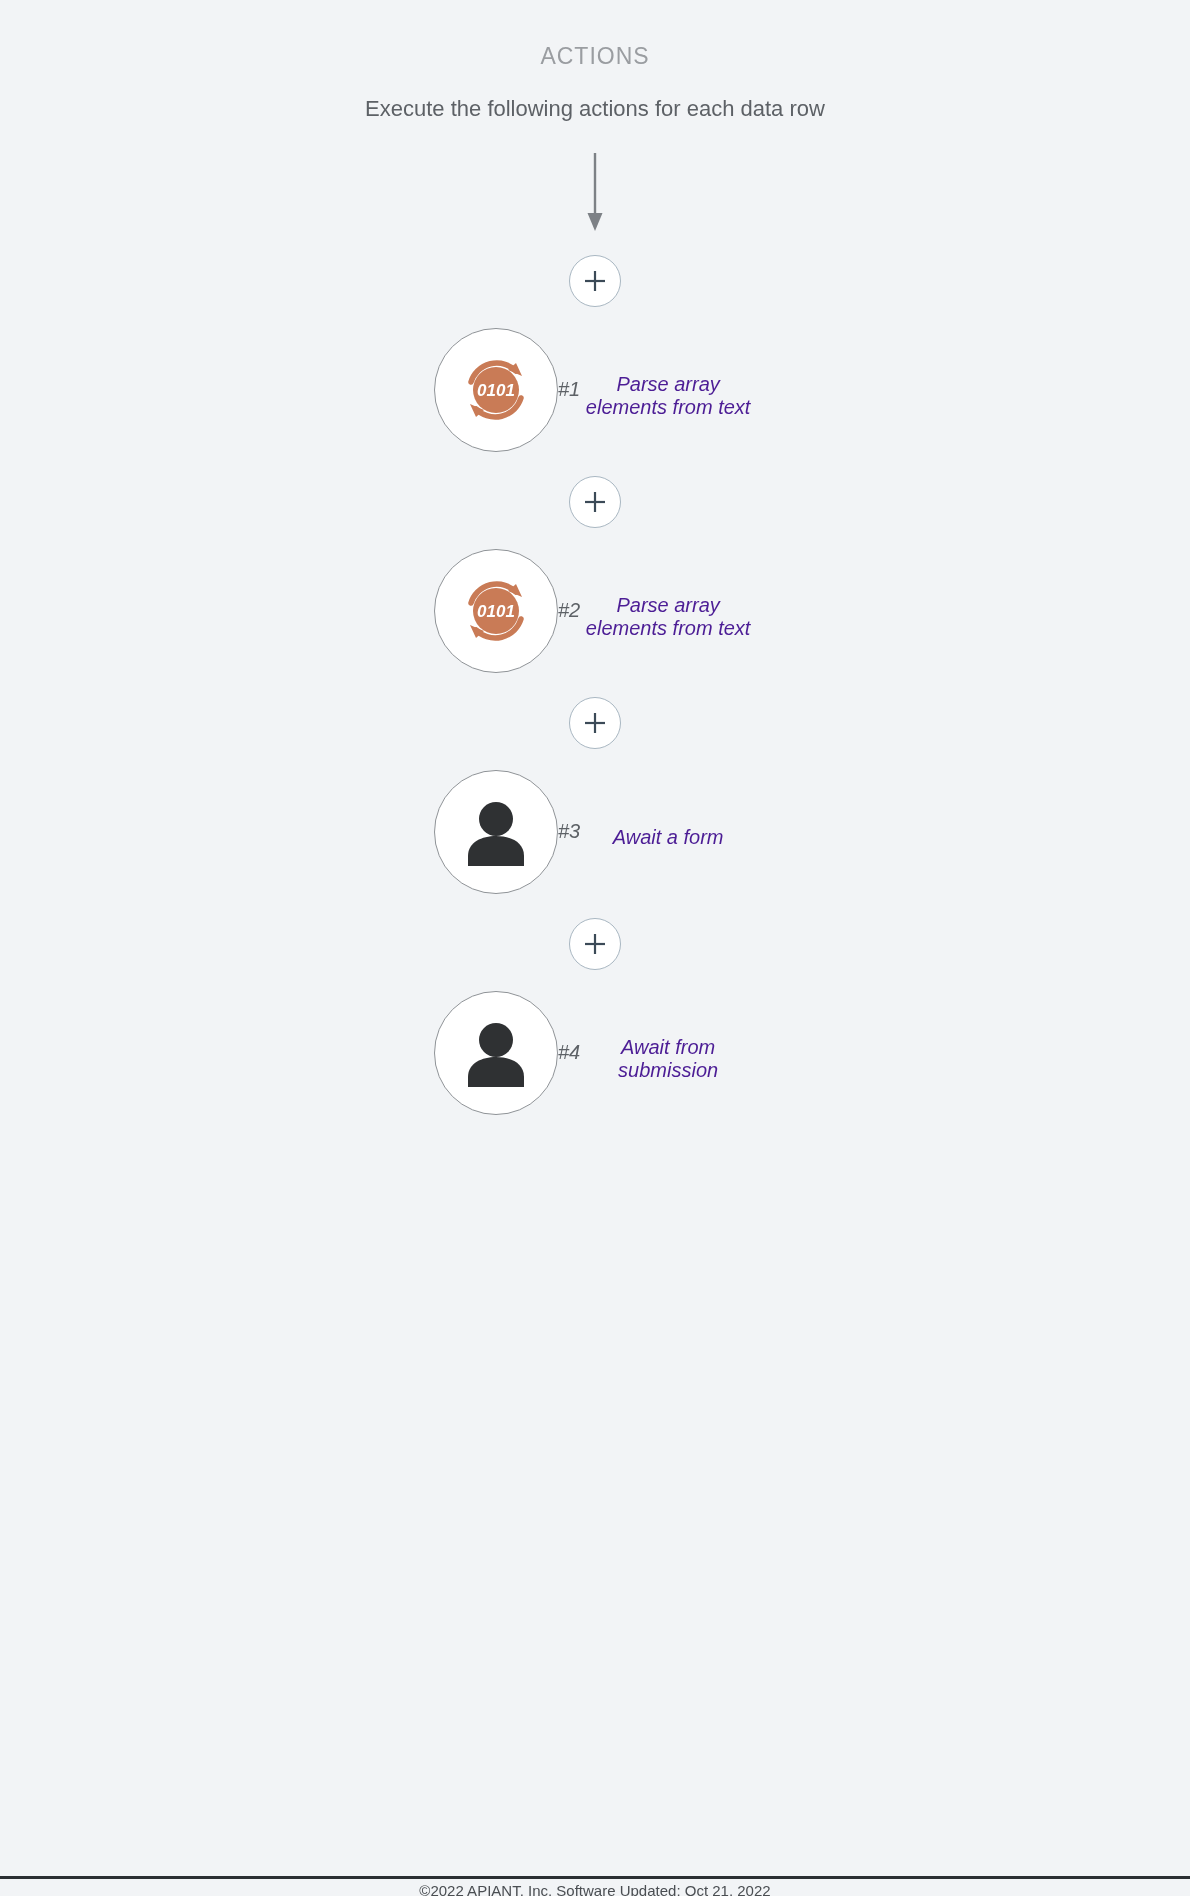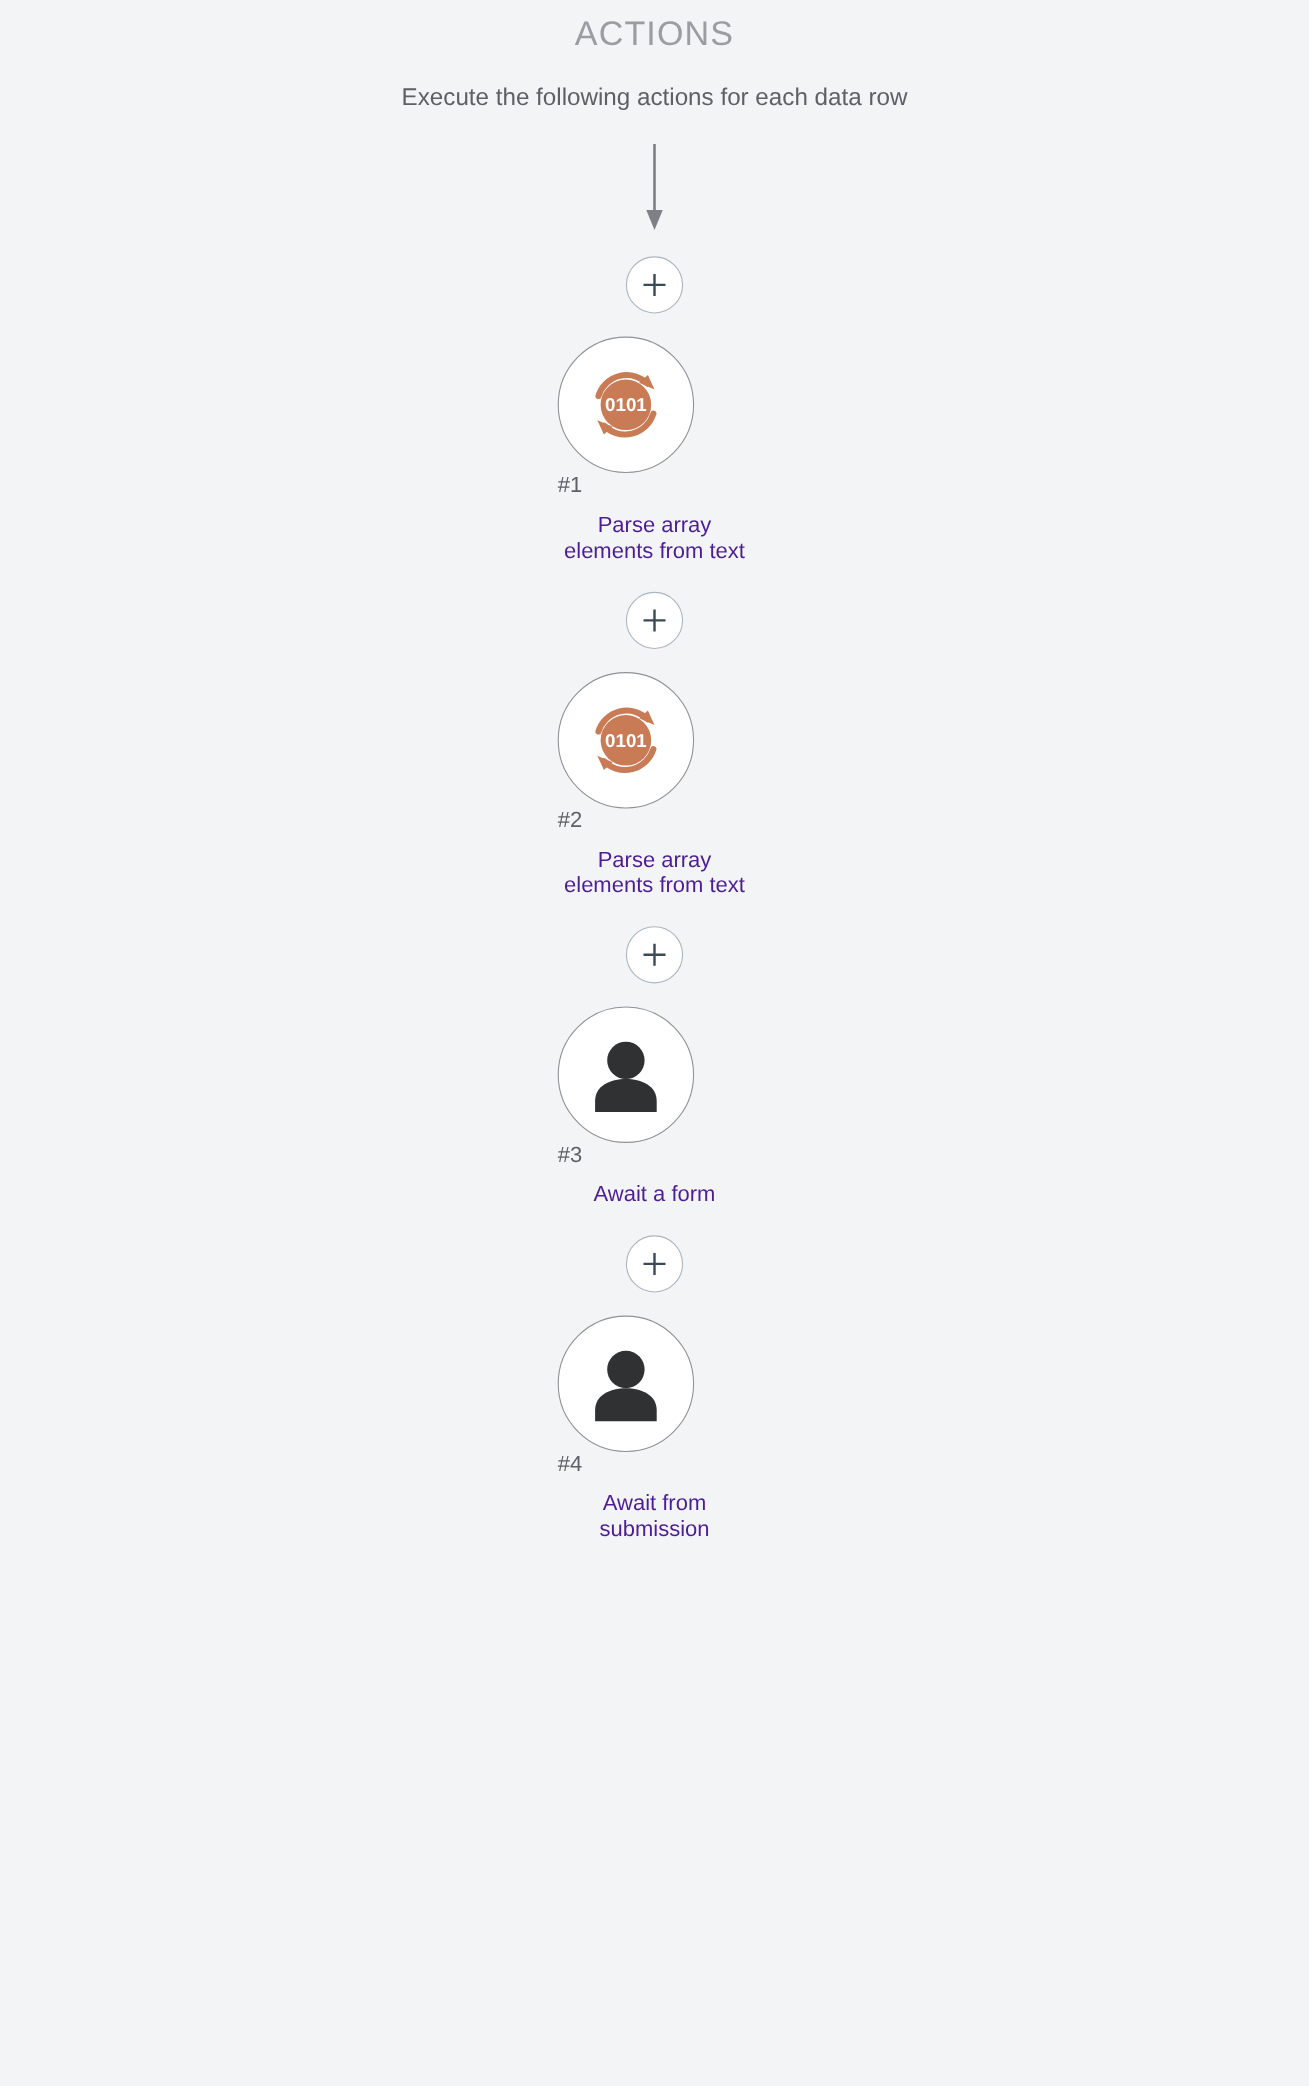--- a/index.html
+++ b/index.html
@@ -18,22 +18,22 @@
     width: 1190px;
     height: 1896px;
     background: #f2f4f6;
     display: flex;
     flex-direction: column;
     align-items: center;
   }
 
   
   .page-title {
-    margin-top: 14px;
-    font-size: 31px;
+    margin-top: 44px;
+    font-size: 23px;
     letter-spacing: 1px;
     color: #9a9da1;
     font-weight: 400;
     text-align: center;
     line-height: 1.1;
   }
 
   .page-subtitle {
     margin-top: 27px;
     font-size: 22px;
@@ -72,23 +72,24 @@
     flex: none;
   }
   .add-button svg { display: block; }
 
   .gap-arrow-to-node { height: 22px; }
   .gap-node-to-add   { height: 24px; }
 
   
   .action-node {
     display: flex;
-    flex-direction: column;
-    align-items: flex-start;
+    flex-direction: row;
+    align-items: center;
     margin-top: 21px;
+    font-style: italic;
   }
 
   .node-icon {
     width: 124px;
     height: 124px;
     border-radius: 50%;
     background: #ffffff;
     border: 1.3px solid #8f9397;
     display: flex;
     align-items: center;
@@ -234,14 +235,17 @@
           <circle cx="48" cy="35" r="17" fill="#2f3133"></circle>
           <path d="M 20 82 L 20 72 C 20 58 34 52 48 52 C 62 52 76 58 76 72 L 76 82 Z" fill="#2f3133"></path>
         </svg>
       </div>
       <div class="node-index">#4</div>
       <div class="node-label">Await from submission</div>
     </div>
 
   </div>
 
+  <div class="footer">
+    <span class="footer-text">©2022 APIANT, Inc.    Software Updated: Oct 21, 2022</span>
+  </div>
 
 </div>
 
 </body></html>

